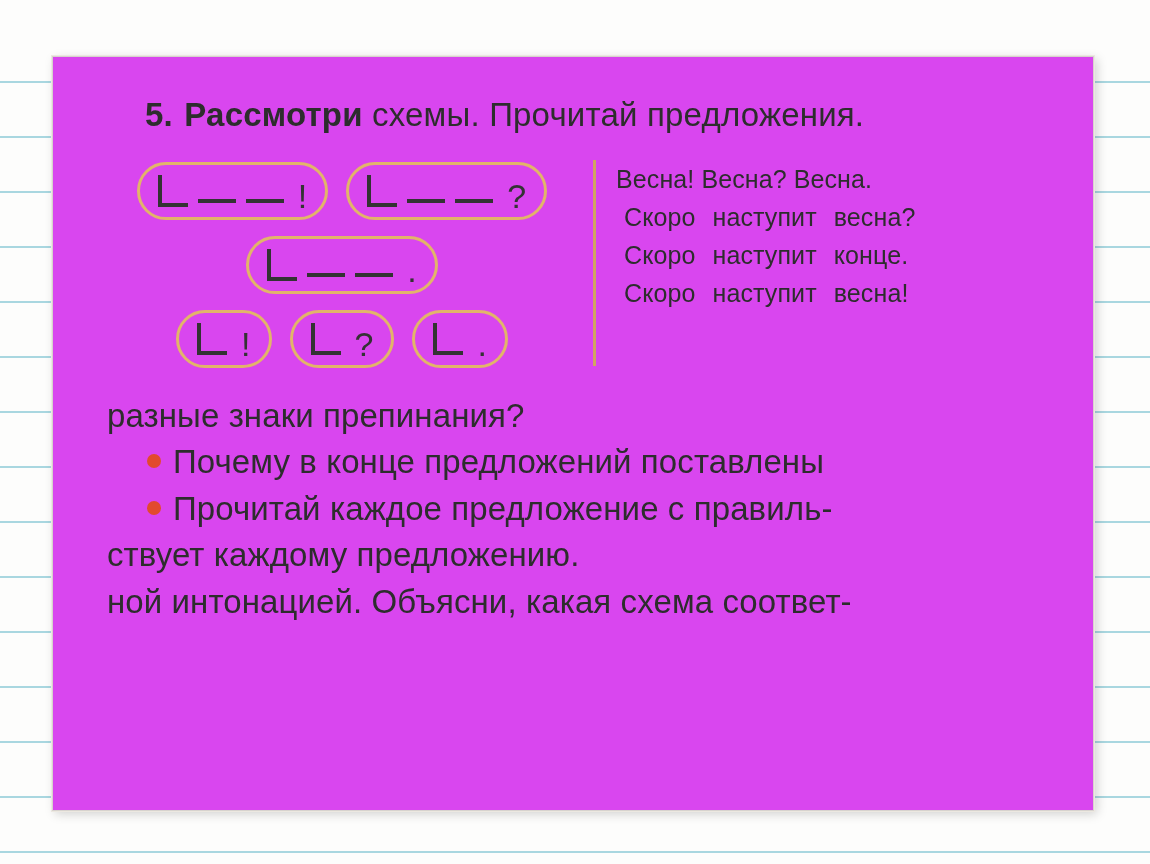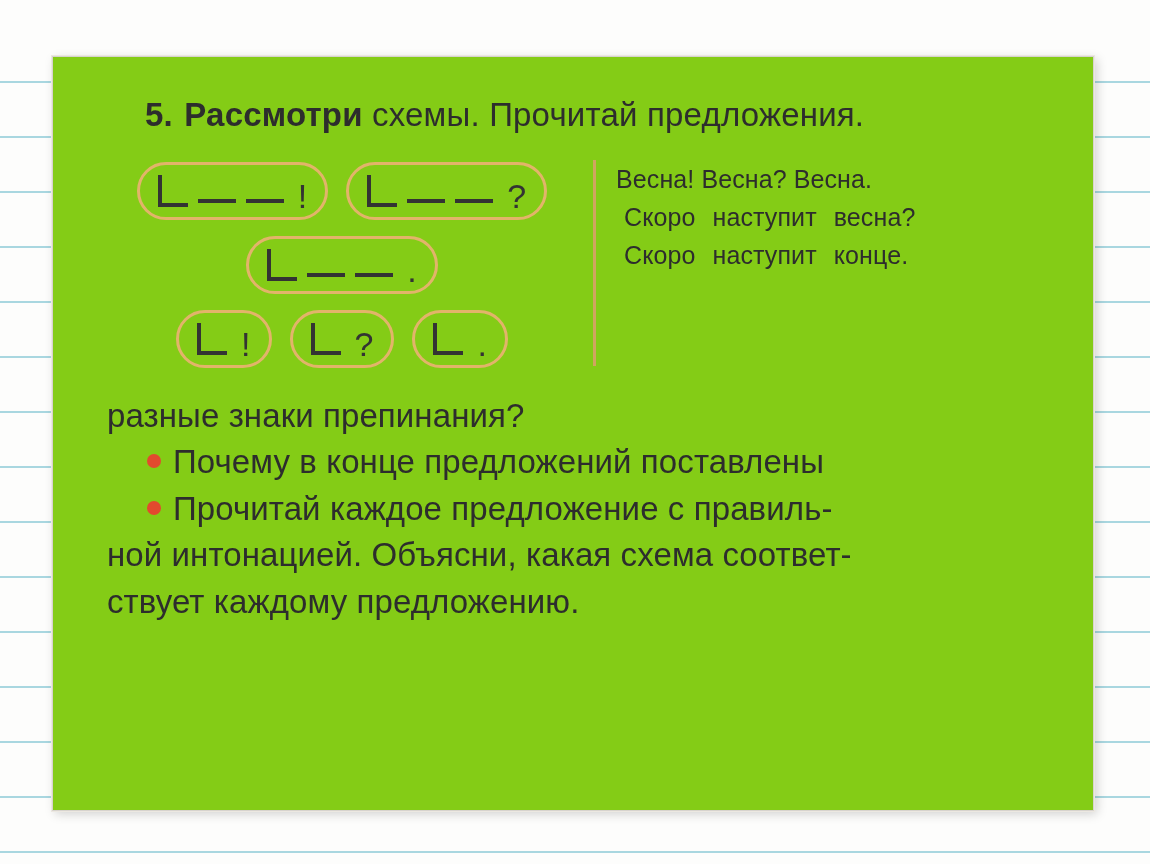--- a/index.html
+++ b/index.html
@@ -23,21 +23,21 @@
       #a9d7e0 55px
     );
     background-position: 0 28px;
   }
   .card {
     position: absolute;
     top: 56px;
     left: 52px;
     width: 1042px;
     height: 755px;
-    background: #84cc16;
+    background: #d946ef;
     border: 1px solid #d7d3ce;
     box-shadow: 0 0 0 1px #ece8e1, 3px 3px 10px rgba(0,0,0,0.18);
     padding: 36px 44px 30px 54px;
     font-size: 33px;
     color: #2d2d2d;
     line-height: 1.35;
   }
   .task-line {
     margin-bottom: 20px;
     letter-spacing: 0.2px;
@@ -172,28 +172,29 @@
       </div>
 
     </div>
 
     <div class="divider"></div>
 
     <div class="sentences">
       <div>Весна! Весна? Весна.</div>
       <div class="lw">Скоро наступит весна?</div>
       <div class="lw">Скоро наступит конце.</div>
+      <div class="lw">Скоро наступит весна!</div>
     </div>
   </div>
 
   <div class="bullets">
     <p>разные знаки препинания?</p>
     <p>
       <span class="lead"></span><span class="dot"></span><span>Почему в конце предложений поставлены</span>
     </p>
     <p>
       <span class="lead"></span><span class="dot"></span><span>Прочитай каждое предложение с правиль-</span>
     </p>
+    <p>ствует каждому предложению.</p>
     <p>ной интонацией. Объясни, какая схема соответ-</p>
-    <p>ствует каждому предложению.</p>
   </div>
 
 </div>
 
 </body></html>

